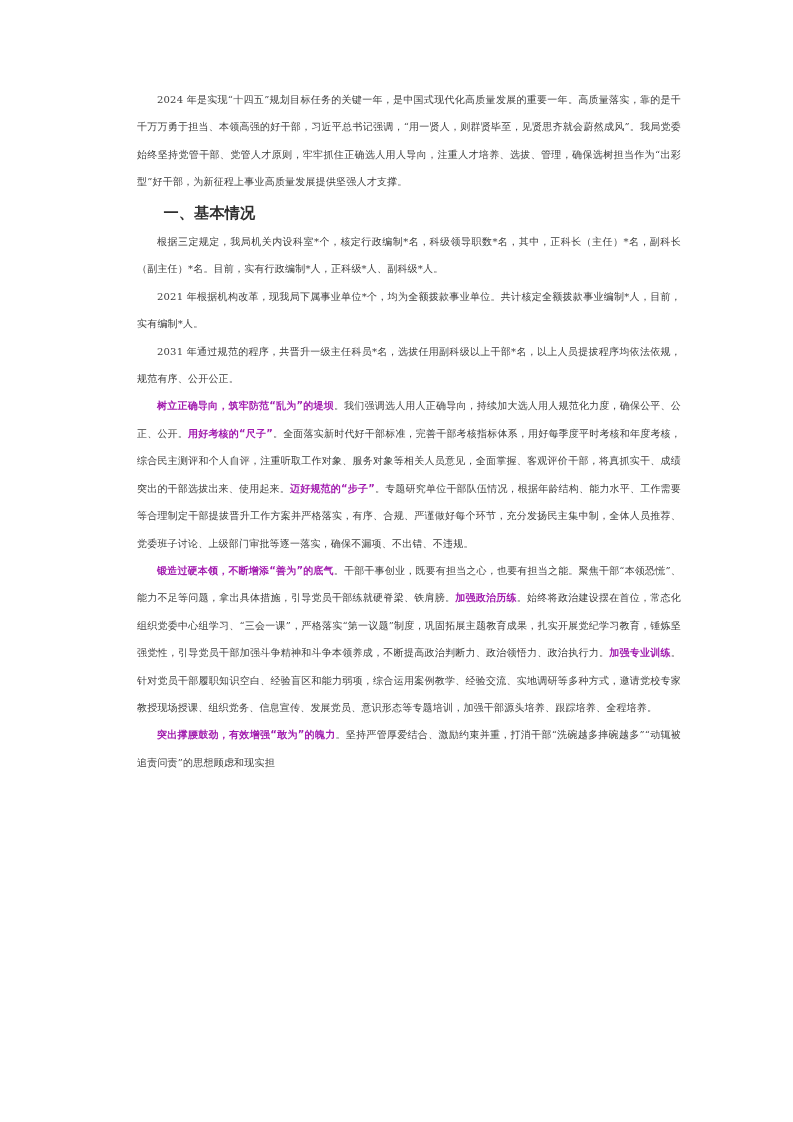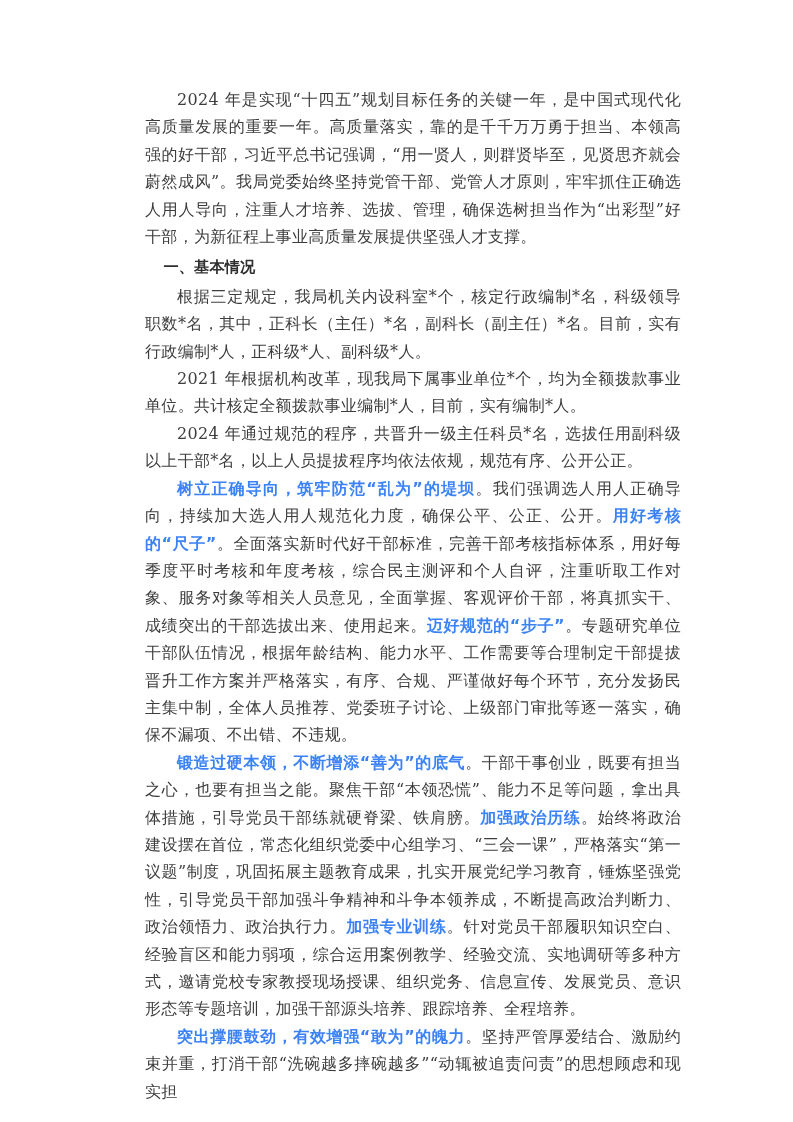--- a/index.html
+++ b/index.html
@@ -19,22 +19,22 @@
     width: 793px;
     height: 1122px;
     background: #ffffff;
     box-sizing: border-box;
     padding: 86px 113px 0 133px;
   }
   .doc-body {
     width: 548px;
   }
   p.para {
-    margin: 0 0 0 12px;
-    font-size: 16px;
+    margin: 0 0 0 4px;
+    font-size: 10px;
     line-height: 27.4px;
     text-align: justify;
     text-justify: inter-ideograph;
     text-indent: 2em;
     letter-spacing: 0.02em;
     color: #3d3d3d;
     font-family: "DejaVu Serif", "Liberation Serif", serif;
   }
   p.para + p.para {
     margin-top: 0px;
@@ -44,39 +44,39 @@
     font-size: 15.2px;
     line-height: 27.4px;
     font-weight: bold;
     text-indent: 2em;
     color: #2f2f2f;
     font-family: "DejaVu Sans", "Liberation Sans", sans-serif;
     letter-spacing: 0.01em;
   }
   .lead {
     font-weight: bold;
-    color: #3b82f6;
+    color: #a21caf;
     font-family: "DejaVu Sans", "Liberation Sans", sans-serif;
   }
 </style>
 </head>
 <body>
 
 <div class="page">
   <div class="doc-body">
 
     <p class="para">2024 年是实现“十四五”规划目标任务的关键一年，是中国式现代化高质量发展的重要一年。高质量落实，靠的是千千万万勇于担当、本领高强的好干部，习近平总书记强调，“用一贤人，则群贤毕至，见贤思齐就会蔚然成风”。我局党委始终坚持党管干部、党管人才原则，牢牢抓住正确选人用人导向，注重人才培养、选拔、管理，确保选树担当作为“出彩型”好干部，为新征程上事业高质量发展提供坚强人才支撑。</p>
 
     <h2 class="heading">一、基本情况</h2>
 
     <p class="para">根据三定规定，我局机关内设科室*个，核定行政编制*名，科级领导职数*名，其中，正科长（主任）*名，副科长（副主任）*名。目前，实有行政编制*人，正科级*人、副科级*人。</p>
 
     <p class="para">2021 年根据机构改革，现我局下属事业单位*个，均为全额拨款事业单位。共计核定全额拨款事业编制*人，目前，实有编制*人。</p>
 
-    <p class="para">2024 年通过规范的程序，共晋升一级主任科员*名，选拔任用副科级以上干部*名，以上人员提拔程序均依法依规，规范有序、公开公正。</p>
+    <p class="para">2031 年通过规范的程序，共晋升一级主任科员*名，选拔任用副科级以上干部*名，以上人员提拔程序均依法依规，规范有序、公开公正。</p>
 
 
 
     <p class="para"><span class="lead">树立正确导向，筑牢防范“乱为”的堤坝</span><span>。我们强调选人用人正确导向，持续加大选人用人规范化力度，确保公平、公正、公开。</span><span class="lead">用好考核的“尺子”</span><span>。全面落实新时代好干部标准，完善干部考核指标体系，用好每季度平时考核和年度考核，综合民主测评和个人自评，注重听取工作对象、服务对象等相关人员意见，全面掌握、客观评价干部，将真抓实干、成绩突出的干部选拔出来、使用起来。</span><span class="lead">迈好规范的“步子”</span><span>。专题研究单位干部队伍情况，根据年龄结构、能力水平、工作需要等合理制定干部提拔晋升工作方案并严格落实，有序、合规、严谨做好每个环节，充分发扬民主集中制，全体人员推荐、党委班子讨论、上级部门审批等逐一落实，确保不漏项、不出错、不违规。</span></p>
 
     <p class="para"><span class="lead">锻造过硬本领，不断增添“善为”的底气</span><span>。干部干事创业，既要有担当之心，也要有担当之能。聚焦干部“本领恐慌”、能力不足等问题，拿出具体措施，引导党员干部练就硬脊梁、铁肩膀。</span><span class="lead">加强政治历练</span><span>。始终将政治建设摆在首位，常态化组织党委中心组学习、“三会一课”，严格落实“第一议题”制度，巩固拓展主题教育成果，扎实开展党纪学习教育，锤炼坚强党性，引导党员干部加强斗争精神和斗争本领养成，不断提高政治判断力、政治领悟力、政治执行力。</span><span class="lead">加强专业训练</span><span>。针对党员干部履职知识空白、经验盲区和能力弱项，综合运用案例教学、经验交流、实地调研等多种方式，邀请党校专家教授现场授课、组织党务、信息宣传、发展党员、意识形态等专题培训，加强干部源头培养、跟踪培养、全程培养。</span></p>
 
     <p class="para"><span class="lead">突出撑腰鼓劲，有效增强“敢为”的魄力</span><span>。坚持严管厚爱结合、激励约束并重，打消干部“洗碗越多摔碗越多”“动辄被追责问责”的思想顾虑和现实担</span></p>
 
   </div>

